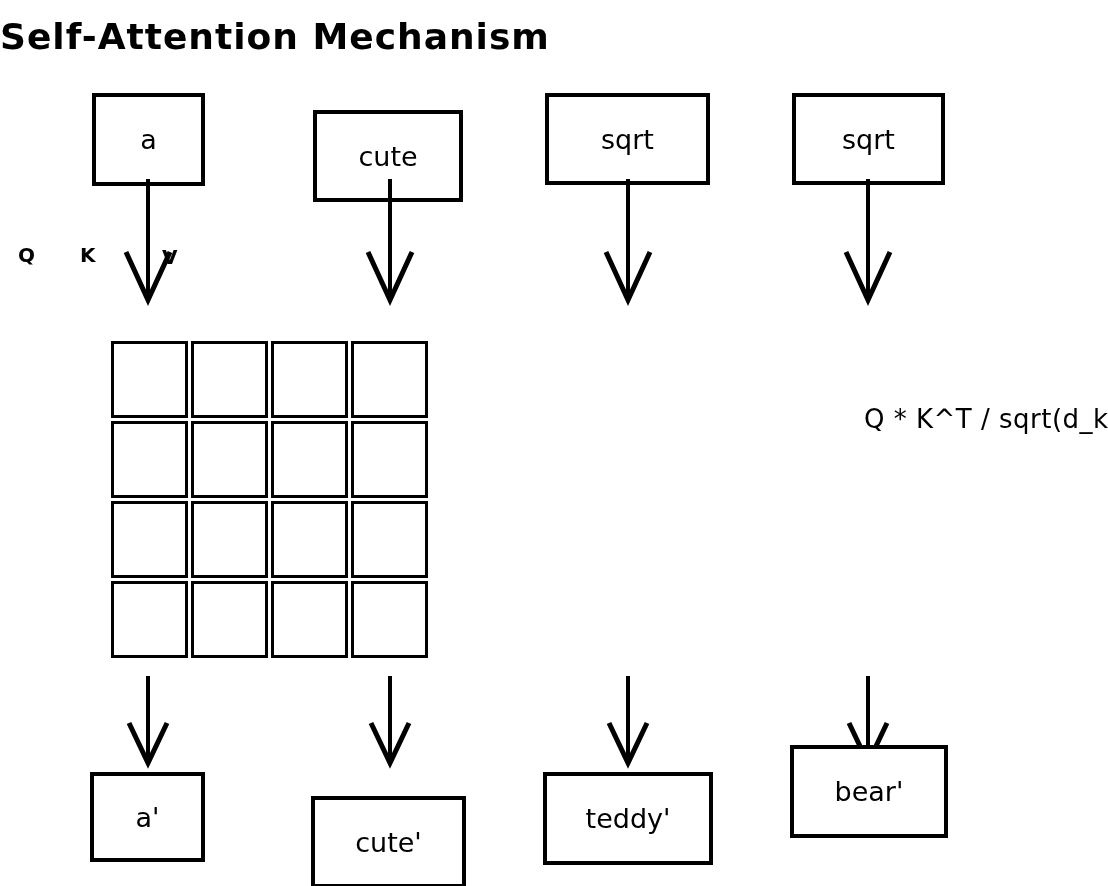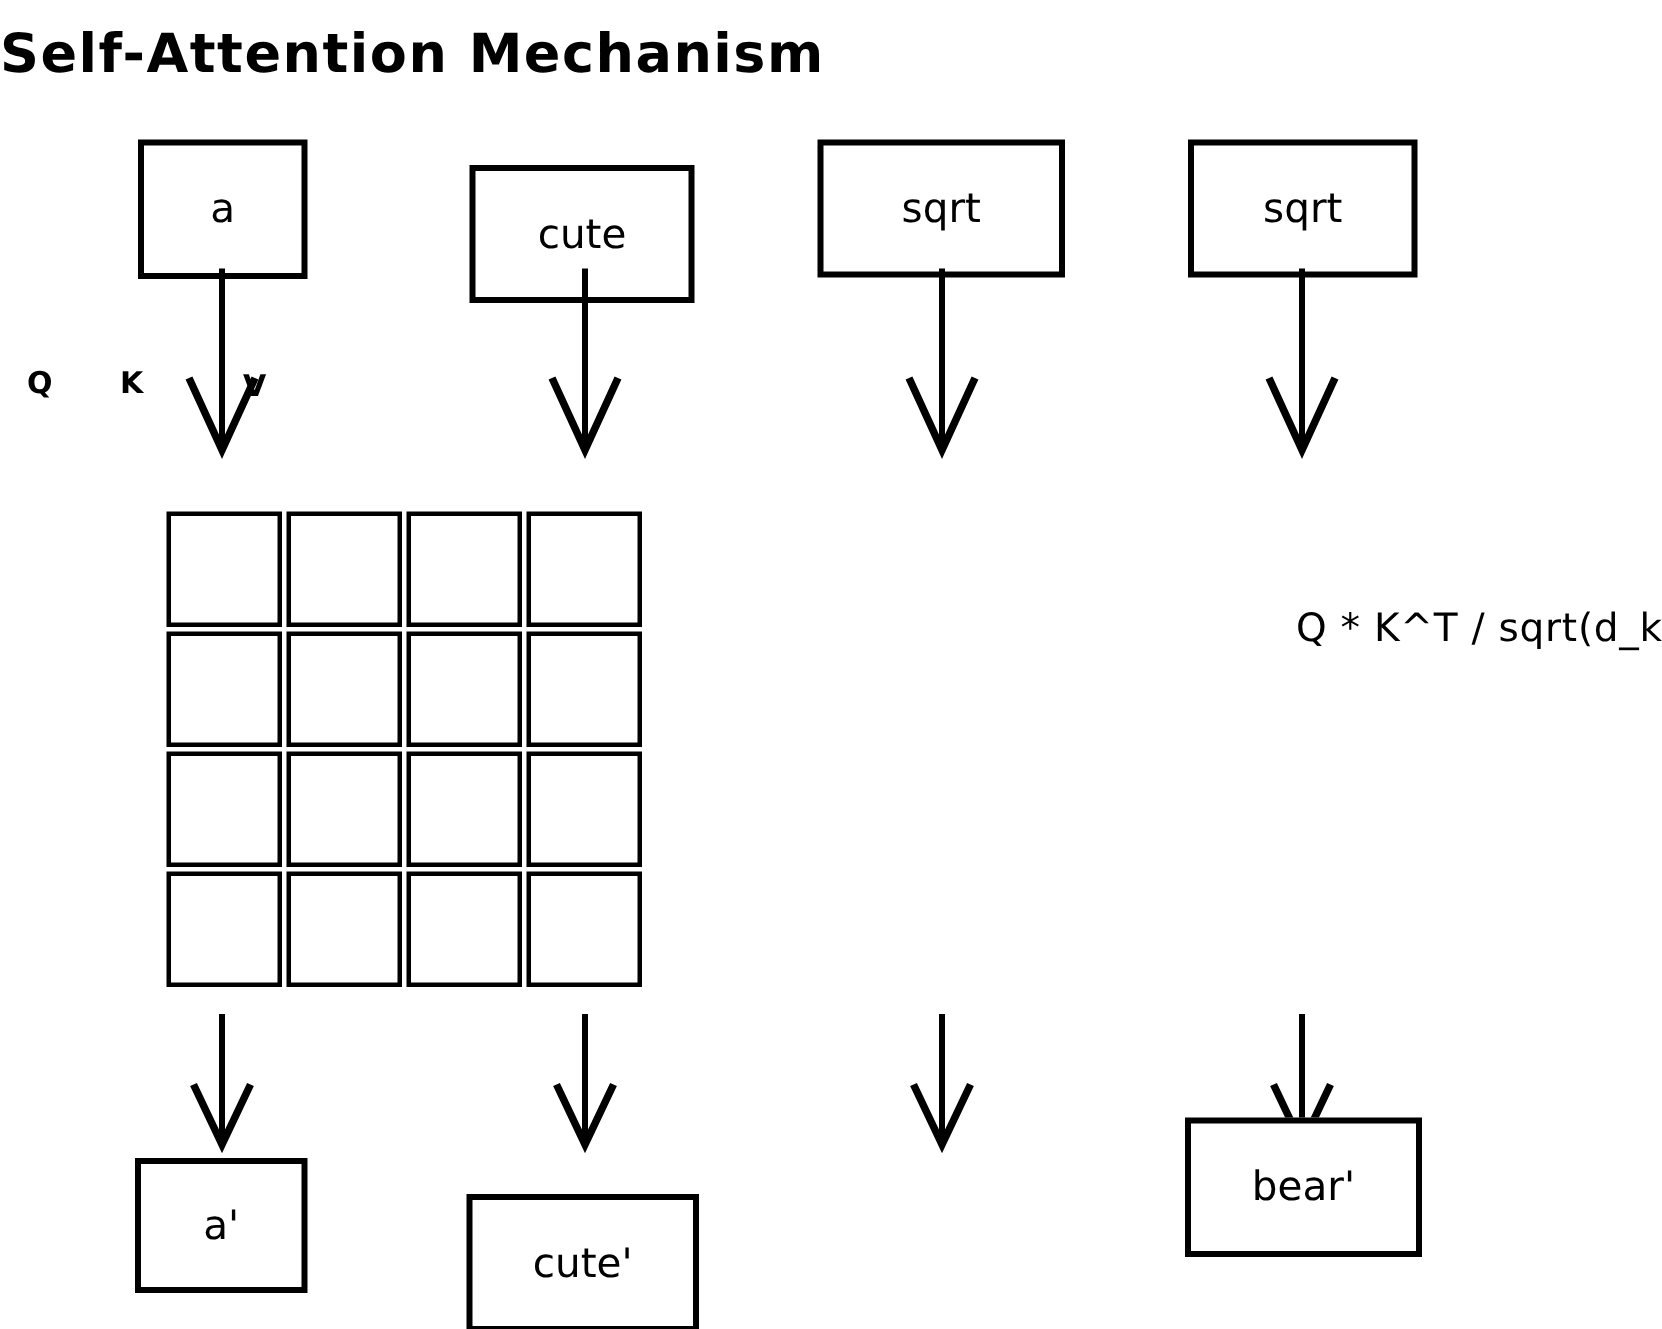--- a/index.html
+++ b/index.html
@@ -145,17 +145,20 @@
     <line x1="32" y1="0" x2="32" y2="84" stroke="#000" stroke-width="4"></line>
     <polyline points="13,47 32,87 51,47" fill="none" stroke="#000" stroke-width="5"></polyline>
   </svg>
 
   <div class="box" style="left:90px;top:772px;width:115px;height:90px">
     <span>a'</span>
   </div>
   <div class="box" style="left:311px;top:796px;width:155px;height:92px">
     <span>cute'</span>
   </div>
+  <div class="box" style="left:543px;top:772px;width:170px;height:93px">
+    <span>teddy'</span>
+  </div>
   <div class="box" style="left:790px;top:745px;width:158px;height:93px">
     <span>bear'</span>
   </div>
 
 </div>
 
 </body></html>

